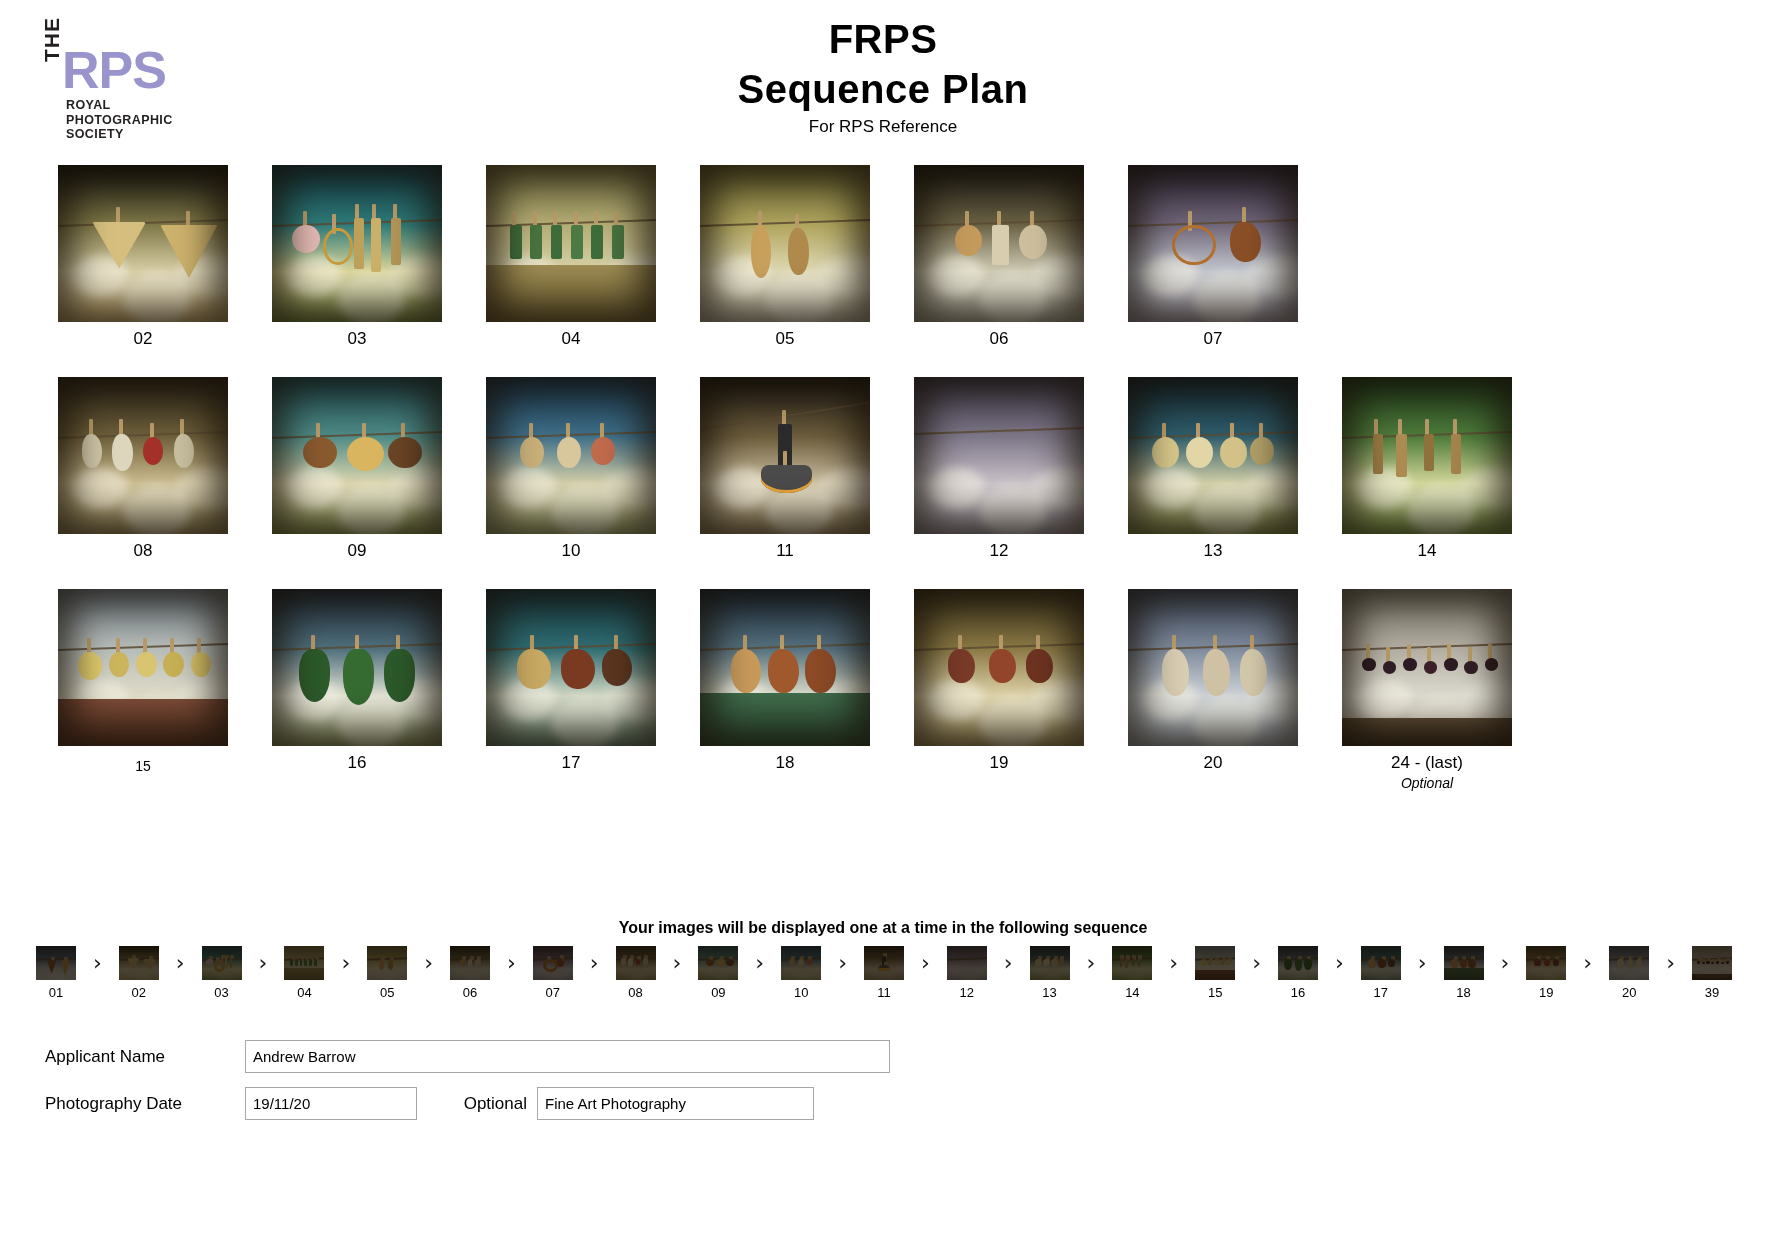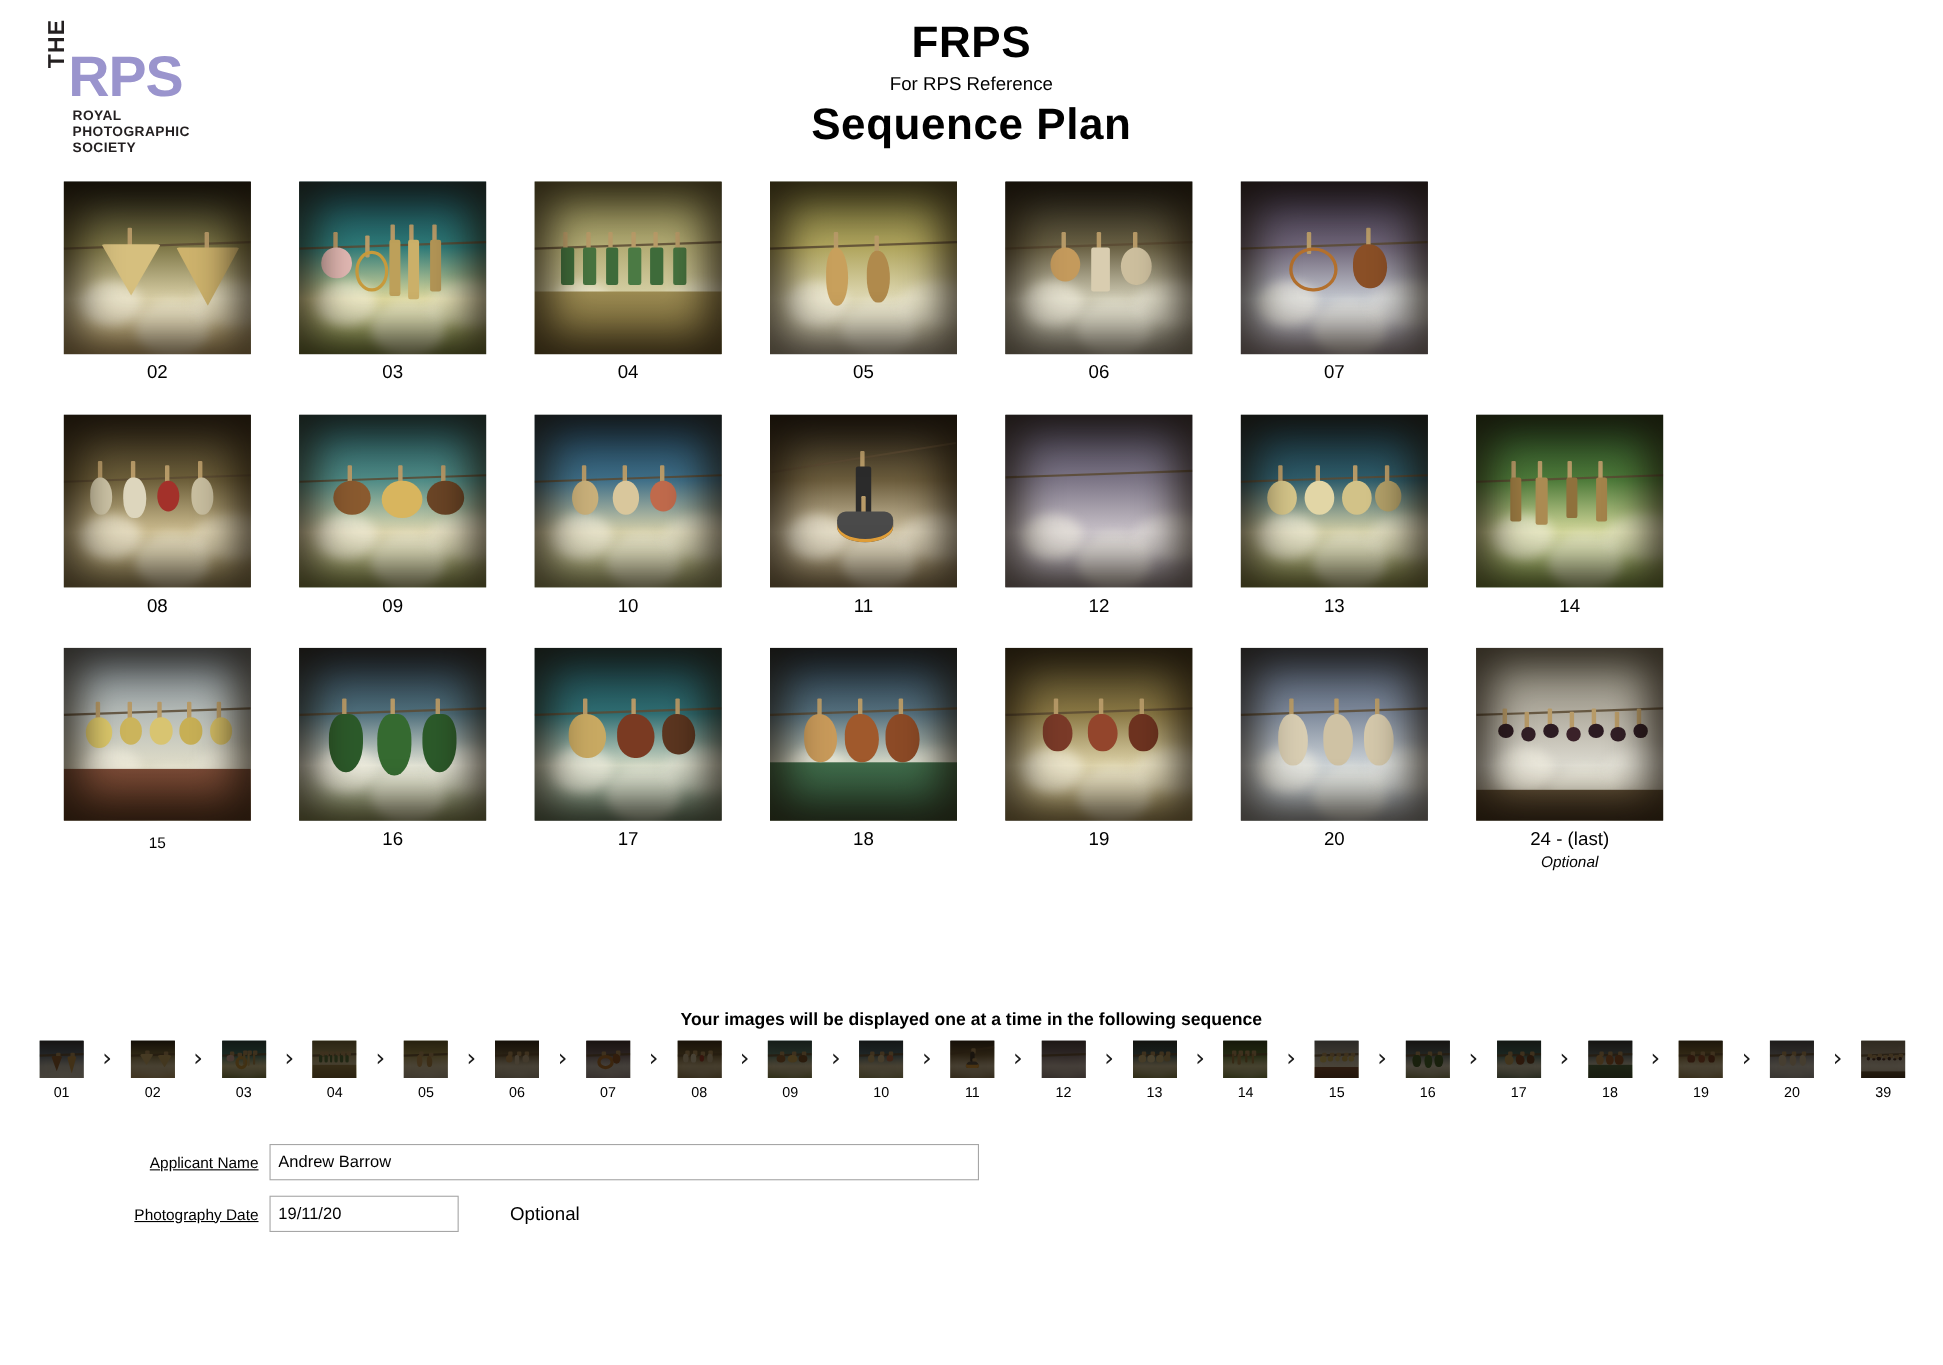--- a/index.html
+++ b/index.html
@@ -219,24 +219,23 @@
     left: 0;
     top: 1040px;
     width: 1766px;
   }
   .form-row {
     display: flex;
     align-items: center;
     margin-bottom: 14px;
   }
   .form-label {
-    font-size: 14px;
-    text-align: right;
+    font-size: 17px;
+    text-align: left;
     padding-right: 10px;
-    text-decoration: underline;
   }
   .form-input {
     border: 1px solid #a6a6a6;
     background: #ffffff;
     font-size: 15px;
     font-family: "Liberation Sans", sans-serif;
     color: #000;
     padding: 5px 7px;
     box-sizing: border-box;
     outline: none;
@@ -258,22 +257,22 @@
     <div id="logo-rps">RPS</div>
     <div id="logo-sub">
       <div>ROYAL</div>
       <div>PHOTOGRAPHIC</div>
       <div>SOCIETY</div>
     </div>
   </div>
 
   <div id="title-block">
     <div id="title-main">FRPS</div>
+    <div id="title-sub">Sequence Plan</div>
     <div id="title-note">For RPS Reference</div>
-    <div id="title-sub">Sequence Plan</div>
   </div>
 
 </div>
 
 <div id="grid">
     <div class="grid-row">
       <div class="cell">
         <div class="thumb">
           <div class="sky" style="background: linear-gradient(rgb(22, 22, 15) 0%, rgb(126, 119, 71) 38%, rgb(217, 207, 166) 68%, rgb(185, 160, 106) 100%);"></div>
           <div class="cloud" style="left: 8%; top: 58%; width: 34%; height: 26%; background: rgba(245, 242, 228, 0.55);"></div>
@@ -1040,15 +1039,16 @@
 
   <div class="form-row">
     <div class="form-label" id="name-label">Applicant Name</div>
     <input class="form-input" id="name-input" type="text" value="Andrew Barrow" style="">
   </div>
 
   <div class="form-row">
     <div class="form-label" id="date-label">Photography Date</div>
     <input class="form-input" id="date-input" type="text" value="19/11/20" style="">
     <div id="cat-label">Optional</div>
+    <input class="form-input" id="cat-input" type="text" value="Fine Art Photography" style="">
   </div>
 
 </div>
 
 </body></html>

